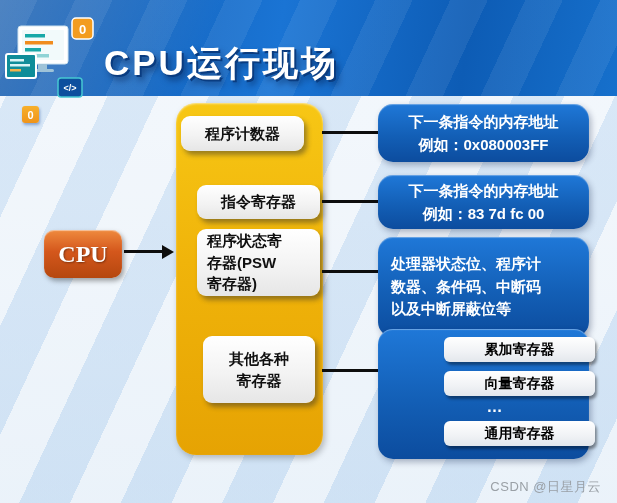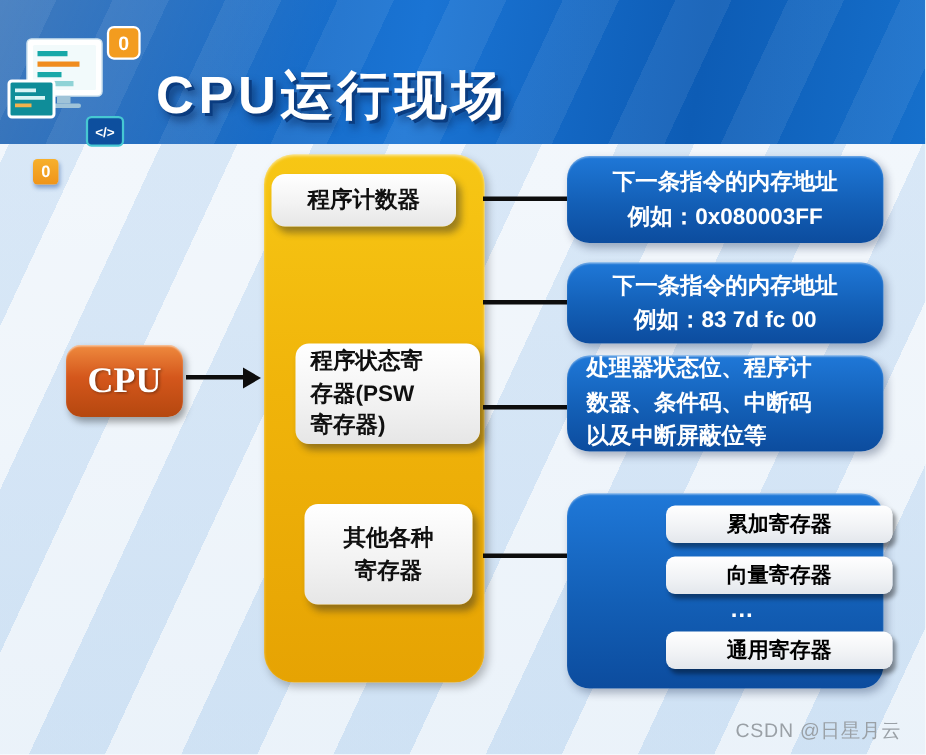--- a/index.html
+++ b/index.html
@@ -122,20 +122,21 @@
 
   <div class="cpu-box">CPU</div>
 
   <div class="arrow-line" style="left:124px;top:250px;width:38px;"></div>
   <div class="arrow-head" style="left:162px;top:245px;"></div>
 
   <div class="gold-panel"></div>
 
   <div class="reg-box" style="left:181px;top:116px;width:123px;height:35px;">程序计数器</div>
 
+  <div class="reg-box" style="left:197px;top:185px;width:123px;height:34px;">指令寄存器</div>
 
   <div class="reg-box left-align" style="left:197px;top:229px;width:123px;height:67px;">
     <div class="col">
       <span>程序状态寄</span>
       <span>存器(PSW</span>
       <span>寄存器)</span>
     </div>
   </div>
 
   <div class="reg-box" style="left:203px;top:336px;width:112px;height:67px;">
@@ -160,21 +161,21 @@
   <div class="info-box" style="top:104px;height:58px;">
     <span>下一条指令的内存地址</span>
     <span>例如：0x080003FF</span>
   </div>
 
   <div class="info-box" style="top:175px;height:54px;">
     <span>下一条指令的内存地址</span>
     <span>例如：83 7d fc 00</span>
   </div>
 
-  <div class="info-box left-align" style="top:237px;height:64px;">
+  <div class="info-box left-align" style="top:237px;height:100px;">
     <span>处理器状态位、程序计</span>
     <span>数器、条件码、中断码</span>
     <span>以及中断屏蔽位等</span>
   </div>
 
   <div class="info-box" style="top:329px;height:130px;"></div>
 
   <div class="mini-box" style="top:337px;">累加寄存器</div>
   <div class="mini-box" style="top:371px;">向量寄存器</div>
   <div class="dots" style="top:398px;">…</div>

